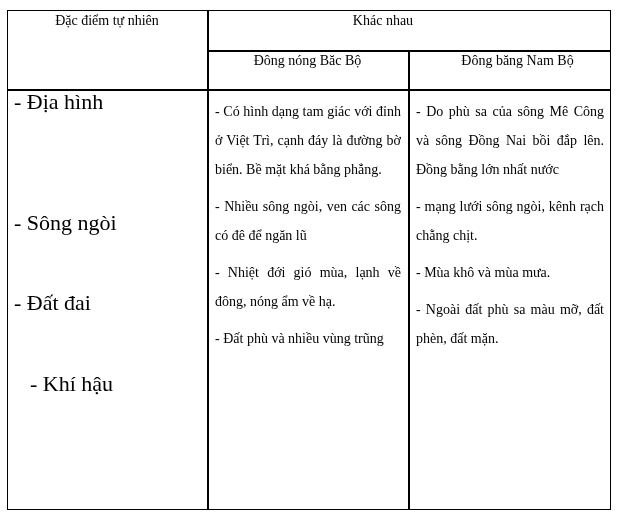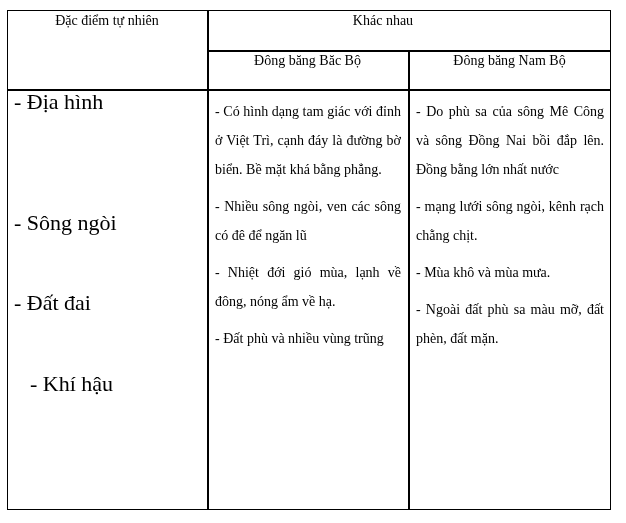--- a/index.html
+++ b/index.html
@@ -19,22 +19,22 @@
 
 <div class="tbl"></div>
 
 <div class="vline" style="left:207px; top:10px; height:500px;"></div>
 <div class="vline" style="left:408px; top:50px; height:460px;"></div>
 <div class="hline" style="left:207px; top:50px; width:404px;"></div>
 <div class="hline" style="left:7px; top:89px; width:604px;"></div>
 
 <div class="cell center" style="left:7px; top:6px; width:200px;">Đặc điểm tự nhiên</div>
 <div class="cell center" style="left:207px; top:6px; width:352px;">Khác nhau</div>
-<div class="cell center" style="left:207px; top:46px; width:201px;">Đông băng Băc Bộ</div>
-<div class="cell center" style="left:408px; top:46px; width:203px;">Đông băng Nam Bộ</div>
+<div class="cell center" style="left:207px; top:46px; width:201px;">Đông nóng Băc Bộ</div>
+<div class="cell center" style="left:408px; top:46px; width:219px;">Đông băng Nam Bộ</div>
 
 <div class="lbl" style="left:14px; top:90px;">- Địa hình</div>
 <div class="lbl" style="left:14px; top:211px;">- Sông ngòi</div>
 <div class="lbl" style="left:14px; top:291px;">- Đất đai</div>
 <div class="lbl" style="left:30px; top:372px;">- Khí hậu</div>
 
 <div class="cell just" style="left:215px; top:89px; width:186px;">
   <p>- Có hình dạng tam giác với đỉnh ở Việt Trì, cạnh đáy là đường bờ biển. Bề mặt khá bằng phẳng.</p>
   <p>- Nhiều sông ngòi, ven các sông có đê để ngăn lũ</p>
   <p>- Nhiệt đới gió mùa, lạnh về đông, nóng ẩm về hạ.</p>

